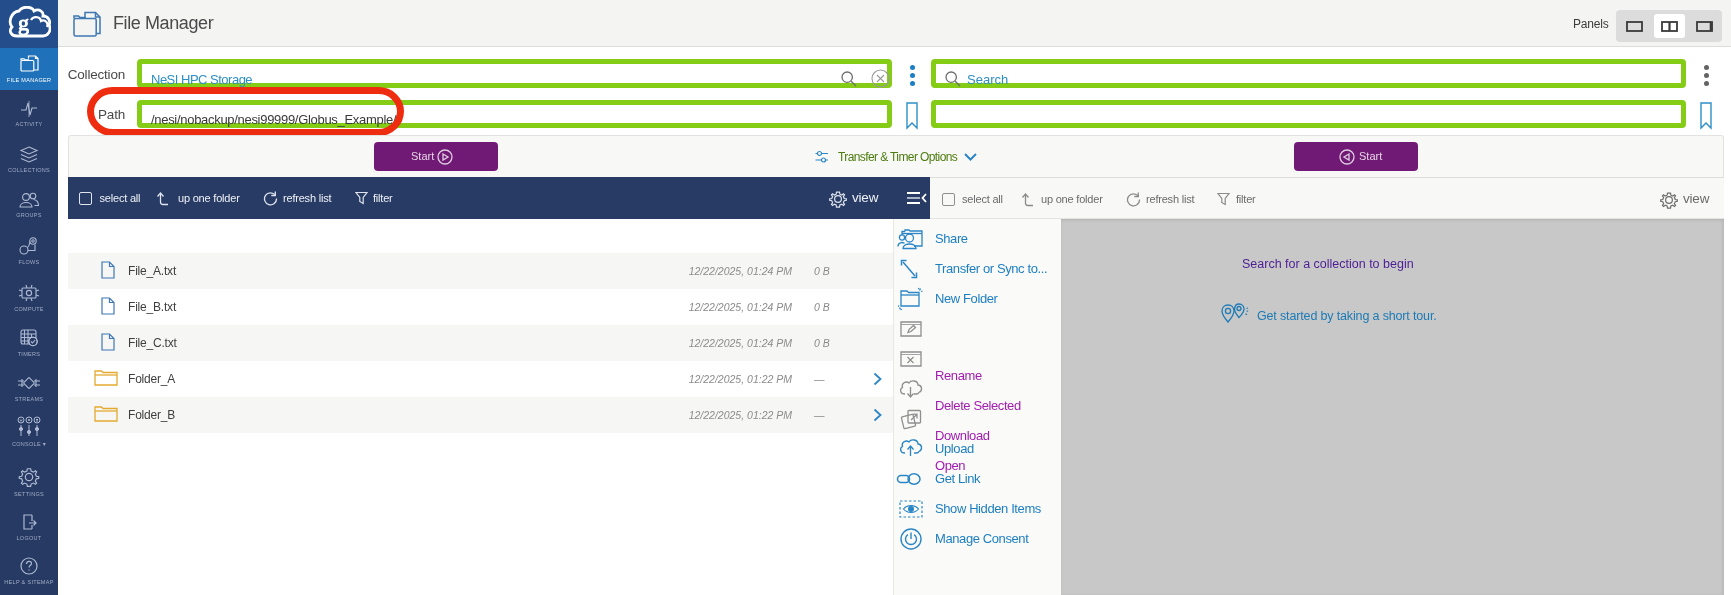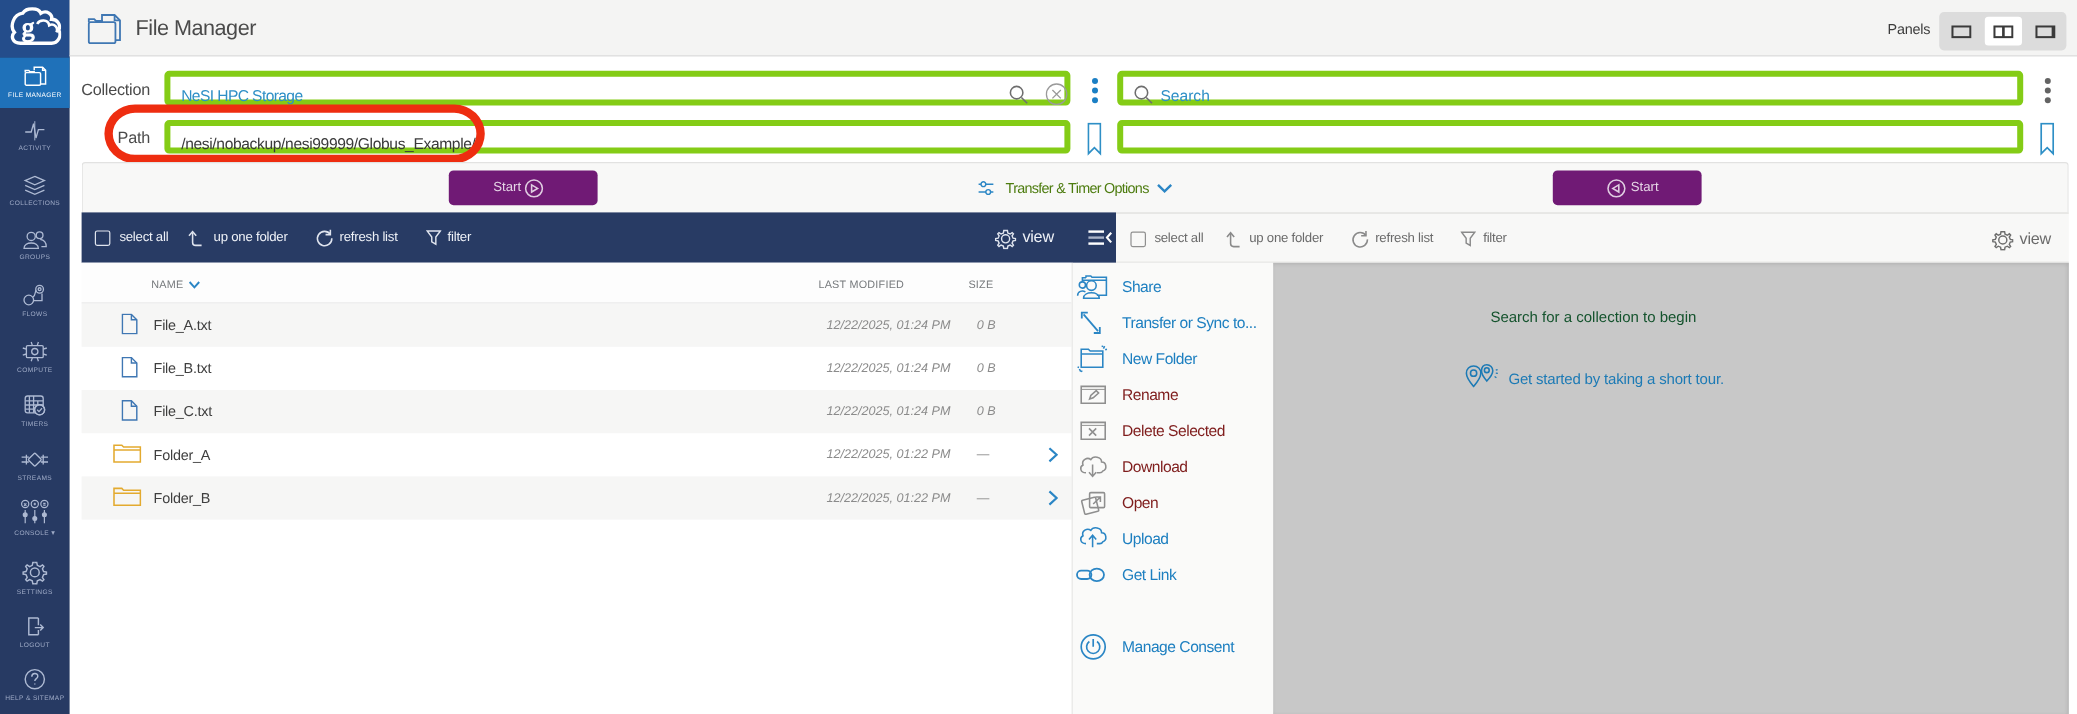--- a/index.html
+++ b/index.html
@@ -55,21 +55,21 @@
 .fname { position:absolute; left:60px; top:11px; font-size:12px; letter-spacing:-0.2px; color:#3f3f3f; }
 .fdate { position:absolute; right:101px; top:12px; font-size:10.5px; font-style:italic; color:#8b8b8b; }
 .fsize { position:absolute; left:746px; top:12px; font-size:10.5px; font-style:italic; color:#8b8b8b; }
 
 
 #menu { position:absolute; left:893px; top:219px; width:168px; height:376px; background:#fafaf9;
   border-left:1px solid #e8e8e6; }
 .mi { position:absolute; left:0; width:168px; height:30px; }
 .mi .milb { position:absolute; left:41px; top:7px; font-size:13px; letter-spacing:-0.4px; white-space:nowrap; }
 .mi.on .milb { color:#1d7fc0; }
-.mi.off .milb { color:#7f1d1d; }
+.mi.off .milb { color:#a21caf;margin-top:47px; }
 
 
 #gray { position:absolute; left:1061px; top:219px; width:663px; height:376px; background:#c8c8c8; box-shadow:inset 0 2px 3px rgba(0,0,0,0.06), inset -2px 0 3px rgba(0,0,0,0.05); }
 </style>
 </head>
 <body>
 
 <div id="sidebar"></div>
 <div id="logo">
   <svg width="44" height="36" viewBox="0 0 44 36" style="position:absolute;left:7px;top:6px;" fill="none" stroke="#fff">
@@ -329,28 +329,20 @@
     </svg>
   <div class="tbtxt" style="left:306px;">filter</div>
   <svg width="18" height="18" viewBox="0 0 24 24" style="position:absolute;left:730px;top:13px;" fill="none" stroke="#6e6e6e" stroke-width="1.6">
       <circle cx="12" cy="12" r="4.5"></circle>
       <path d="M12 2.8 L14 2.8 L14.5 5.6 L17 6.7 L19.3 5.1 L20.7 6.5 L19.2 8.8 L20.3 11.3 L23.1 11.8 L23.1 13.8 L20.3 14.3 L19.2 16.8 L20.7 19.1 L19.3 20.5 L17 18.9 L14.5 20 L14 22.8 L12 22.8 L10 22.8 L9.5 20 L7 18.9 L4.7 20.5 L3.3 19.1 L4.8 16.8 L3.7 14.3 L0.9 13.8 L0.9 11.8 L3.7 11.3 L4.8 8.8 L3.3 6.5 L4.7 5.1 L7 6.7 L9.5 5.6 L10 2.8 Z"></path>
     </svg>
   <div class="tbtxt" style="left:753px; font-size:13.5px; letter-spacing:-0.2px;">view</div>
 </div>
 
 <div id="table">
-  <div id="thead">
-    <span style="position:absolute;left:58px;top:13px;">NAME</span>
-    <svg width="10" height="7" viewBox="0 0 10 7" style="position:absolute;left:89px;top:15px;" fill="none" stroke="#2b86c5" stroke-width="1.6">
-        <path d="M1 1 L5 5.5 L9 1"></path>
-      </svg>
-    <span style="position:absolute;left:614px;top:13px;">LAST MODIFIED</span>
-    <span style="position:absolute;left:739px;top:13px;">SIZE</span>
-  </div>
   <div class="row odd" style="top:34px;">
       <svg class="fico" width="14" height="18" viewBox="0 0 14 18" style="position:absolute;left:33px;top:8px;" fill="none" stroke="#3f77b3" stroke-width="1.2">
         <path d="M1 1 H8.5 L13 5.5 V17 H1 Z"></path>
         <path d="M8.5 1 V5.5 H13"></path>
       </svg>
       <span class="fname">File_A.txt</span>
       <span class="fdate">12/22/2025, 01:24 PM</span>
       <span class="fsize">0 B</span>
     </div>
   <div class="row" style="top:70px;">
@@ -465,32 +457,40 @@
       </svg>
     <span class="milb">Upload</span>
   </div>
   <div class="mi on" style="top:245px;">
     <svg width="28" height="14" viewBox="0 0 28 14" style="position:absolute;left:2px;top:8px;" fill="none" stroke="#2b86c5" stroke-width="1.5">
       <rect x="1.5" y="3.5" width="12" height="7" rx="3.5"></rect>
         <ellipse cx="18" cy="7" rx="6" ry="5.2"></ellipse>
       </svg>
     <span class="milb">Get Link</span>
   </div>
+  <div class="mi on" style="top:275px;">
+    <svg width="24" height="18" viewBox="0 0 24 18" style="position:absolute;left:5px;top:6px;" fill="none" stroke="#2b86c5" stroke-width="1.2">
+      <rect x="1" y="1" width="22" height="16" stroke-dasharray="2.5 2"></rect>
+      <path d="M4.5 9 C8 4.5 16 4.5 19.5 9 C16 13.5 8 13.5 4.5 9 Z"></path>
+        <circle cx="12" cy="9" r="2.4" fill="#2b86c5"></circle>
+      </svg>
+    <span class="milb">Show Hidden Items</span>
+  </div>
   <div class="mi on" style="top:305px;">
     <svg width="24" height="24" viewBox="0 0 24 24" style="position:absolute;left:5px;top:3px;" fill="none" stroke="#2b86c5" stroke-width="1.4">
       <circle cx="12" cy="12" r="10"></circle>
         <path d="M12 5.5 V12"></path>
         <path d="M8.8 7.6 A5.5 5.5 0 1 0 15.2 7.6"></path>
       </svg>
     <span class="milb">Manage Consent</span>
   </div>
 </div>
 
 <div id="gray">
-  <div style="position:absolute;left:181px;top:38px;font-size:12.5px;color:#14532d;">Search for a collection to begin</div>
+  <div style="position:absolute;left:181px;top:38px;font-size:12.5px;color:#4c1d95;">Search for a collection to begin</div>
   <svg width="30" height="26" viewBox="0 0 30 26" style="position:absolute;left:159px;top:84px;" fill="none" stroke="#1c7ab5" stroke-width="1.3">
     <path d="M8 2 C11.5 2 14 4.5 14 8 C14 12 8 19 8 19 C8 19 2 12 2 8 C2 4.5 4.5 2 8 2 Z"></path>
       <circle cx="8" cy="8" r="2.6"></circle>
     <path d="M19 1 C21.8 1 24 3.2 24 6 C24 9.3 19 14.5 19 14.5 C19 14.5 14.5 9.3 14.6 6 C14.7 3.2 16.2 1 19 1 Z"></path>
       <circle cx="19" cy="5.5" r="2"></circle>
     <path d="M26.5 5.5 L28 5 M26.5 8 L28.2 8.2 M25.5 10.8 L27 11.8" stroke-width="1.1"></path>
     </svg>
   <div style="position:absolute;left:196px;top:90px;font-size:12.5px;letter-spacing:-0.15px;color:#1c7ab5;">Get started by taking a short tour.</div>
 </div>
 

